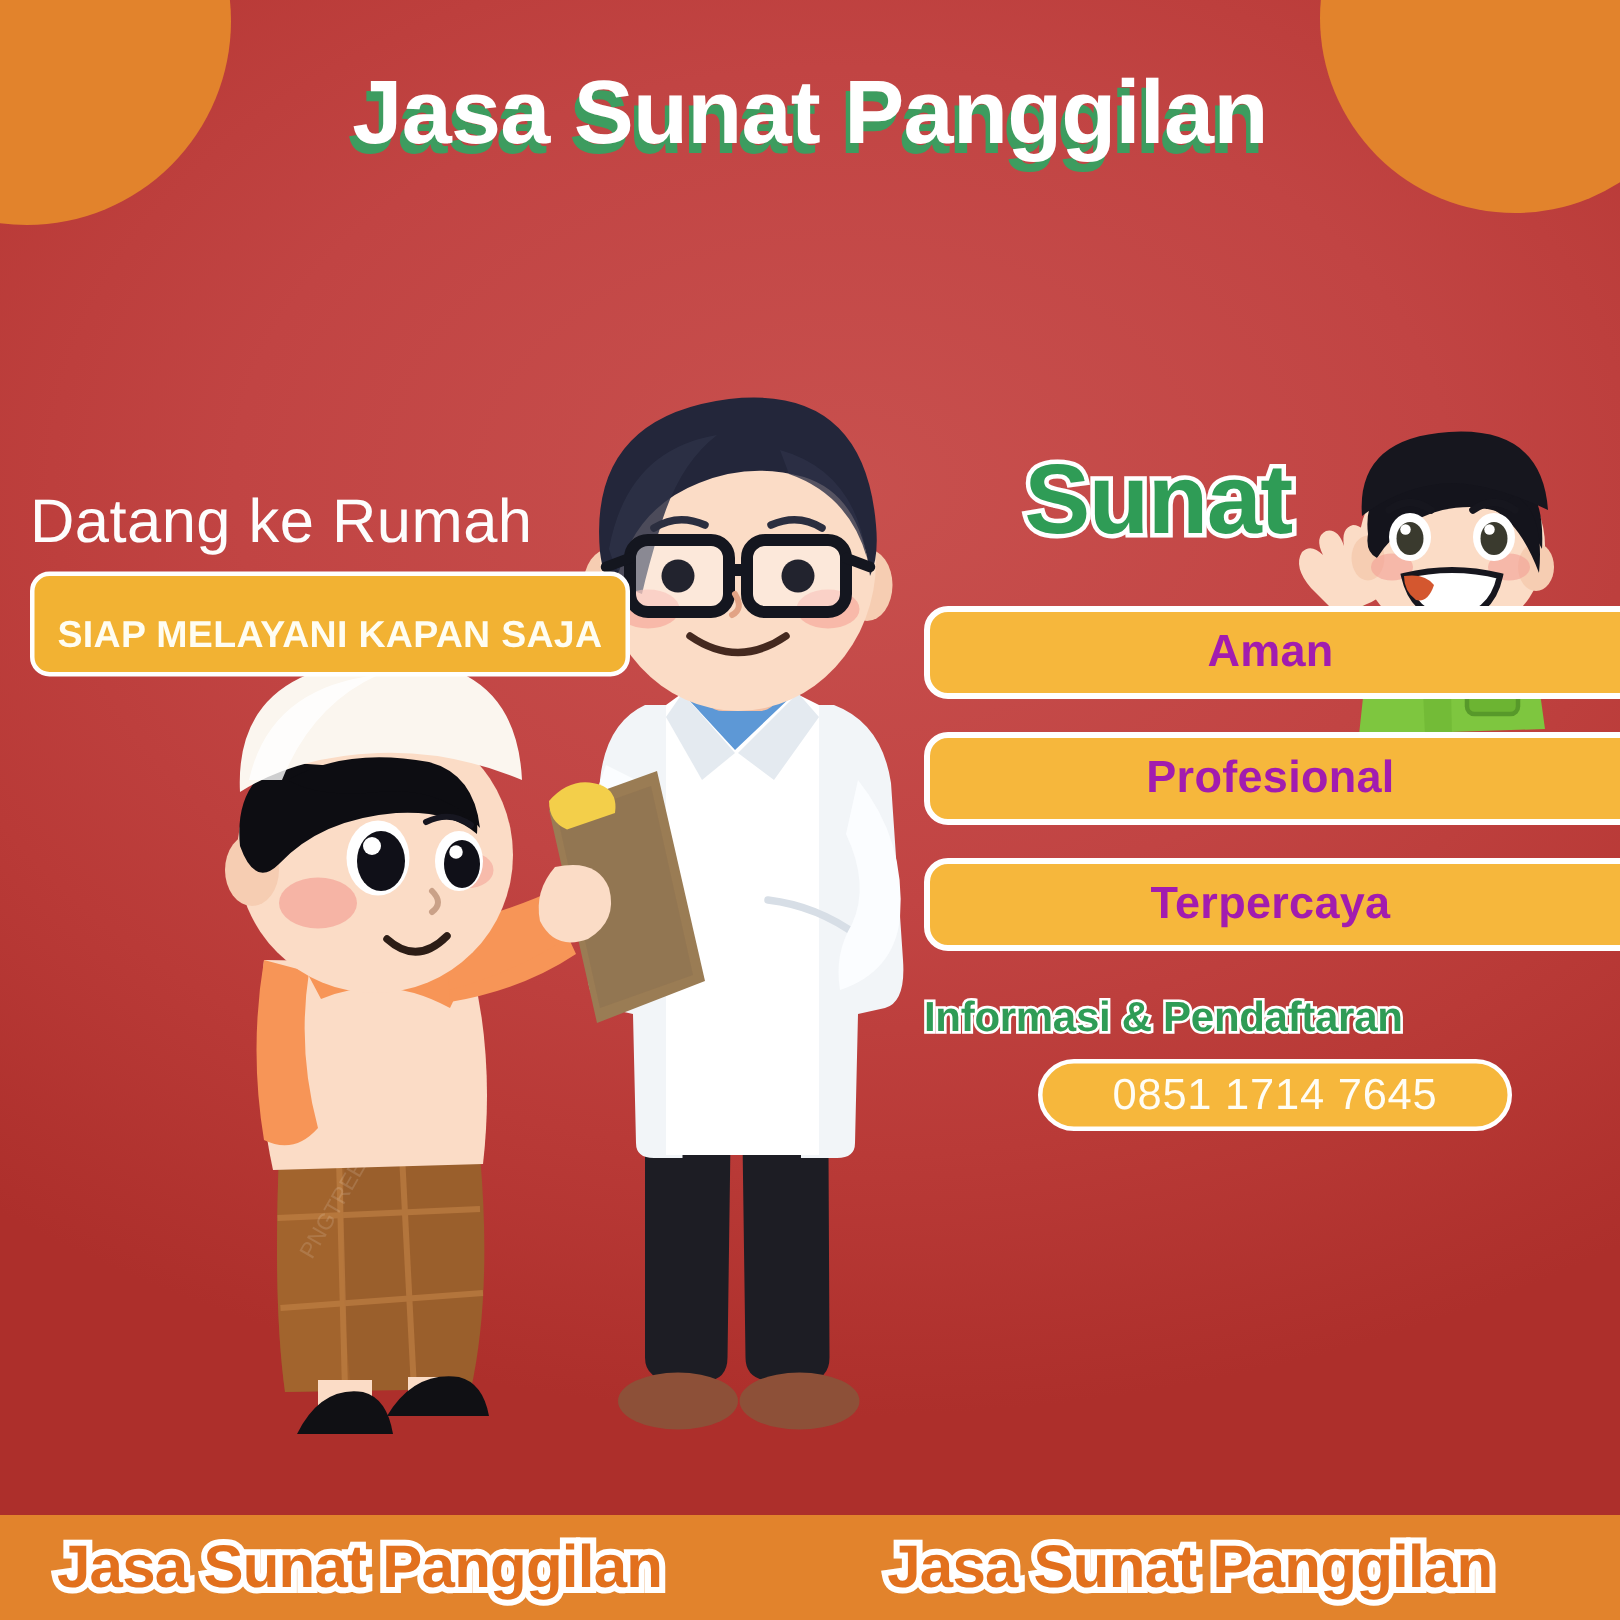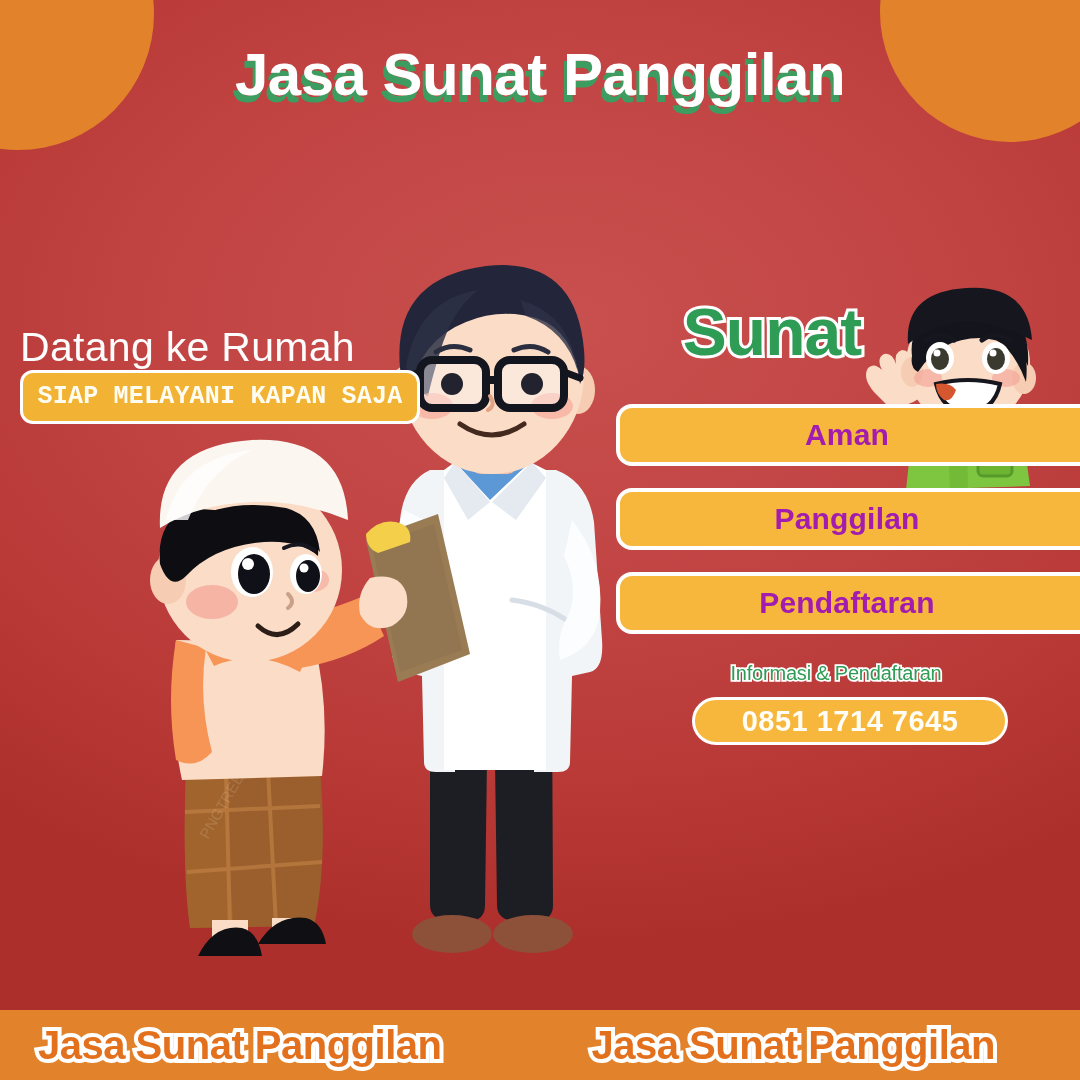--- a/index.html
+++ b/index.html
@@ -32,23 +32,23 @@
   #head-line-2{font-size:56px;margin-top:10px;}
 
   
   #left-block{position:absolute;left:20px;top:325px;width:400px;z-index:9;}
   #datang-text{
     font-family:Liberation Sans, sans-serif;
     font-size:41px;color:#fdfdfd;text-align:left;
     letter-spacing:.3px;line-height:1.1;
   }
   #siap-badge{
-    background:#f2b233;border:3px solid #ffffff;
-    border-radius:13px;padding:9px 12px 10px;
-    text-align:center;box-sizing:border-box;font-family:Liberation Mono, monospace;
+    margin-top:11px;background:#f2b233;border:3px solid #ffffff;
+    border-radius:13px;padding:25px 12px 10px;
+    text-align:center;box-sizing:border-box;
   }
   #siap-badge-label{
     font-size:25px;font-weight:bold;color:#fffdf2;letter-spacing:.2px;
     white-space:nowrap;
   }
 
   
   #right-block{position:absolute;left:616px;top:300px;width:468px;z-index:9;}
   #sunat-ceria{text-align:center;line-height:.97;margin-left:-6px;}
   #sunat-word{
@@ -66,32 +66,32 @@
     display:flex;align-items:center;justify-content:center;
     box-sizing:border-box;width:500px;
   }
   #pill-aman{margin-top:40px;}
   .feature-pill-label{
     font-size:30px;font-weight:bold;color:#a21caf;letter-spacing:.2px;
     margin-left:-38px;
   }
 
   #info-title{
-    margin-top:28px;text-align:center;font-size:20px;font-weight:normal;
+    margin-top:28px;text-align:left;font-size:28px;font-weight:bold;
     color:#2f9c56;-webkit-text-stroke:3.5px #ffffff;paint-order:stroke fill;
     letter-spacing:-.2px;width:440px;
   }
   .contact-pill{
     margin:12px auto 0;background:#f6b73c;border:3px solid #ffffff;
     border-radius:26px;height:48px;width:316px;
     display:flex;align-items:center;justify-content:center;
     box-sizing:border-box;
   }
   .contact-pill-label{
-    font-size:29px;font-weight:bold;color:#fffdf5;letter-spacing:.5px;
+    font-size:29px;font-weight:normal;color:#fffdf5;letter-spacing:.5px;
   }
 
   
   #footer{
     position:absolute;left:0;bottom:0;width:1080px;height:70px;
     background:#e2832c;z-index:10;
     display:flex;align-items:center;
   }
   .footer-text{
     font-size:40px;font-weight:bold;color:#e2701d;
@@ -284,24 +284,24 @@
 
   <div id="right-block">
     <div id="sunat-ceria">
       <span id="sunat-word">Sunat</span>
     </div>
 
     <div id="pill-aman" class="feature-pill">
       <span class="feature-pill-label">Aman</span>
     </div>
     <div class="feature-pill">
-      <span class="feature-pill-label">Panggilan</span>
+      <span class="feature-pill-label">Profesional</span>
     </div>
     <div class="feature-pill">
-      <span class="feature-pill-label">Pendaftaran</span>
+      <span class="feature-pill-label">Terpercaya</span>
     </div>
 
     <div id="info-title">Informasi &amp; Pendaftaran</div>
 
     <div class="contact-pill">
       <span class="contact-pill-label">0851 1714 7645</span>
     </div>
   </div>
 
   <div id="footer">

